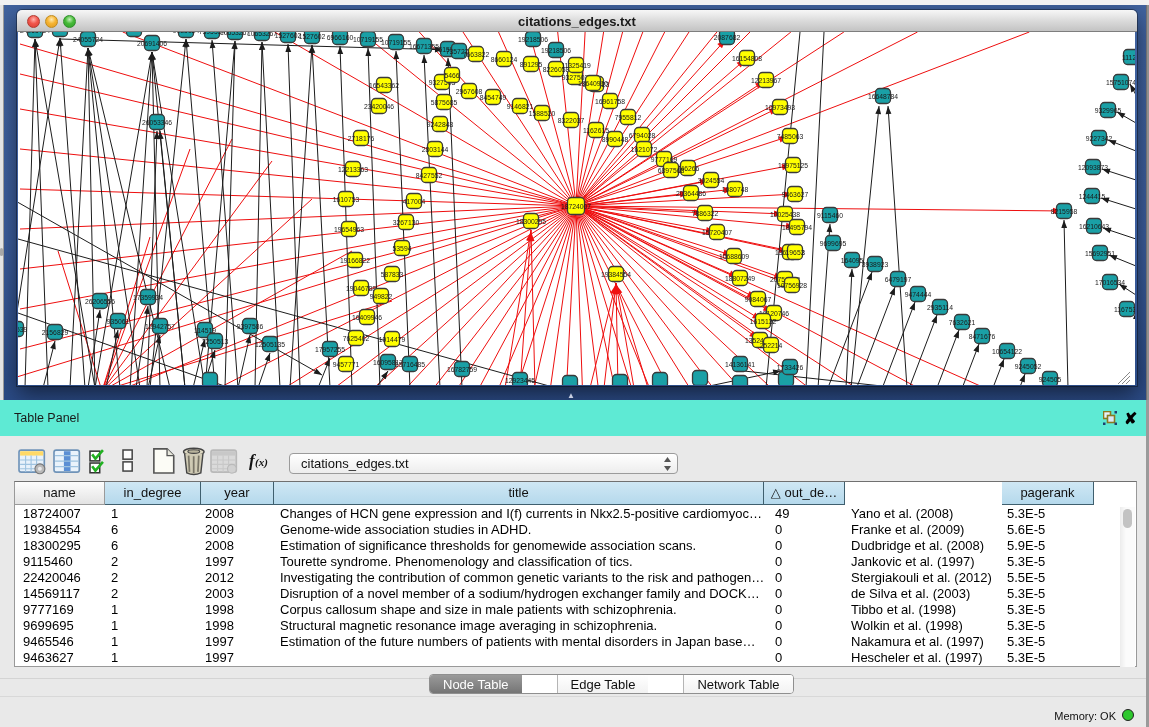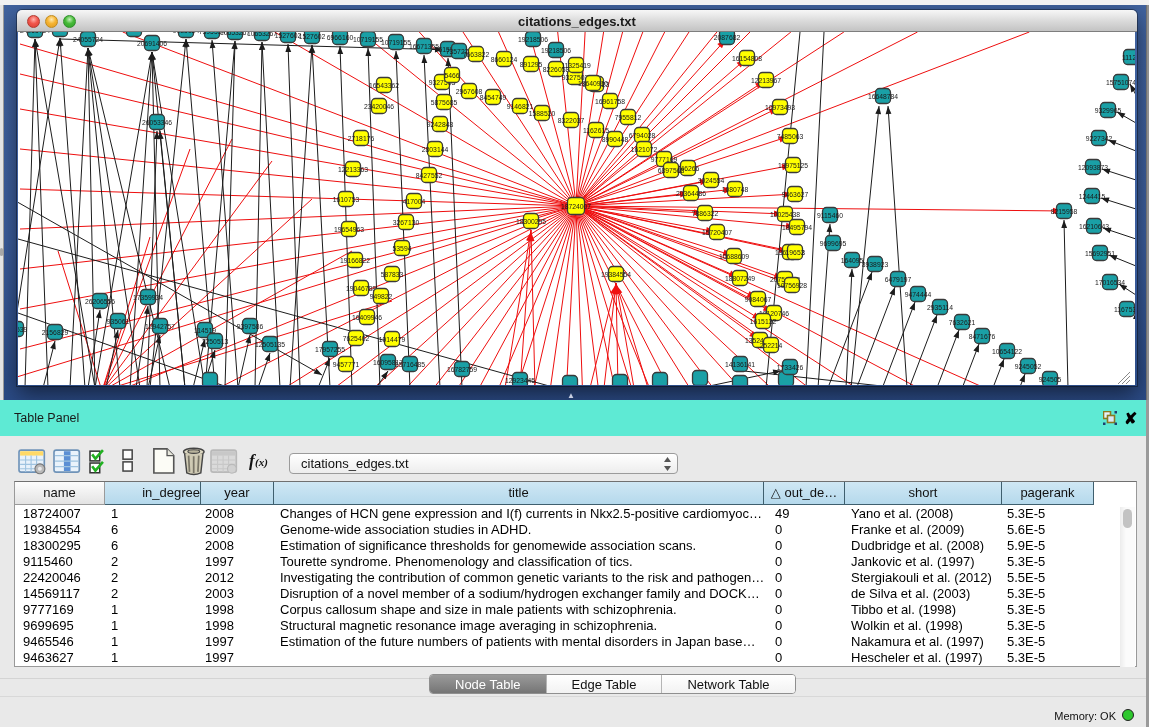--- a/index.html
+++ b/index.html
@@ -41,23 +41,23 @@
 .c2 { left:96px;  width:100px; }
 .c3 { left:190px; width:70px; }
 .c4 { left:265px; width:500px; }
 .c5 { left:760px; width:70px; }
 .c6 { left:836px; width:160px; }
 .c7 { left:992px; width:100px; }
 .vsb { position:absolute; right:1px; top:25px; width:15px; height:160px; background:linear-gradient(90deg,#ececec,#fbfbfb 40%); }
 .vsb .thumb { position:absolute; left:3px; top:2px; width:9px; height:19px; background:#c3c3c3; border-radius:5px; }
 .seam { position:absolute; left:0; top:278px; width:1149px; height:1px; background:#d4d4d4; }
 .tabs { position:absolute; left:429px; top:274px; height:20px; display:flex; border:1px solid #8f8f8f; border-radius:4px; overflow:hidden; background:#fff; }
-.tab { font-size:13px; color:#111; line-height:19px; padding:0 25px; background:linear-gradient(#ffffff,#f2f2f2); }
+.tab { font-size:13px; color:#111; line-height:19px; padding:0 13px; background:linear-gradient(#ffffff,#f2f2f2); }
 .tab.on { background:linear-gradient(#9a9a9a,#757575); color:#fff; }
-.tab + .tab { border-left:1px solid #b5b5b5; }
+.tab + .tab { border-left:1px solid #b5b5b5;margin-left:35px; }
 .statusbar { position:absolute; left:0; top:296px; width:1149px; height:31px; border-top:1px solid #d8d8d8; }
 .mem { position:absolute; right:33px; top:13px; font-size:11px; color:#111; }
 .memdot { position:absolute; right:15px; top:12px; width:12px; height:12px; border-radius:50%; background:#2ec82e; border:1.5px solid #222; }
 .rightstrip2 { position:absolute; right:0; top:0; width:3px; height:327px; background:#9a9a9a; }
 </style></head>
 <body>
 <div class="topstrip"></div>
 <div class="netarea">
   <div class="win">
     <div class="titlebar">
@@ -424,25 +424,24 @@
     <div class="combo">citations_edges.txt
       <svg class="step" viewBox="0 0 9 16">
           <path d="M4.5 1 L8 6 H1 Z" fill="#555"></path>
           <path d="M4.5 15 L8 10 H1 Z" fill="#555"></path>
         </svg>
     </div>
   </div>
   <div class="tablewrap">
     <div class="thead">
       <div class="th sel" style="left:0;width:90px;">name</div>
-      <div class="th" style="left:90px;width:96px;text-align:right;">in_degree</div>
+      <div class="th" style="left:90px;width:96px;">in_degree</div>
       <div class="th" style="left:186px;width:73px;">year</div>
       <div class="th" style="left:259px;width:490px;">title</div>
       <div class="th" style="left:749px;width:81px;text-align:center;">△ out_de…</div>
-      <div class="th" style="left:830px;width:157px;">short</div>
       <div class="th" style="left:987px;width:92px;">pagerank</div>
     </div>
     <div class="tbody">
 <div class="tr">
           <div class="c c1">18724007</div>
           <div class="c c2">1</div>
           <div class="c c3">2008</div>
           <div class="c c4">Changes of HCN gene expression and I(f) currents in Nkx2.5-positive cardiomyoc…</div>
           <div class="c c5">49</div>
           <div class="c c6">Yano et al. (2008)</div>

